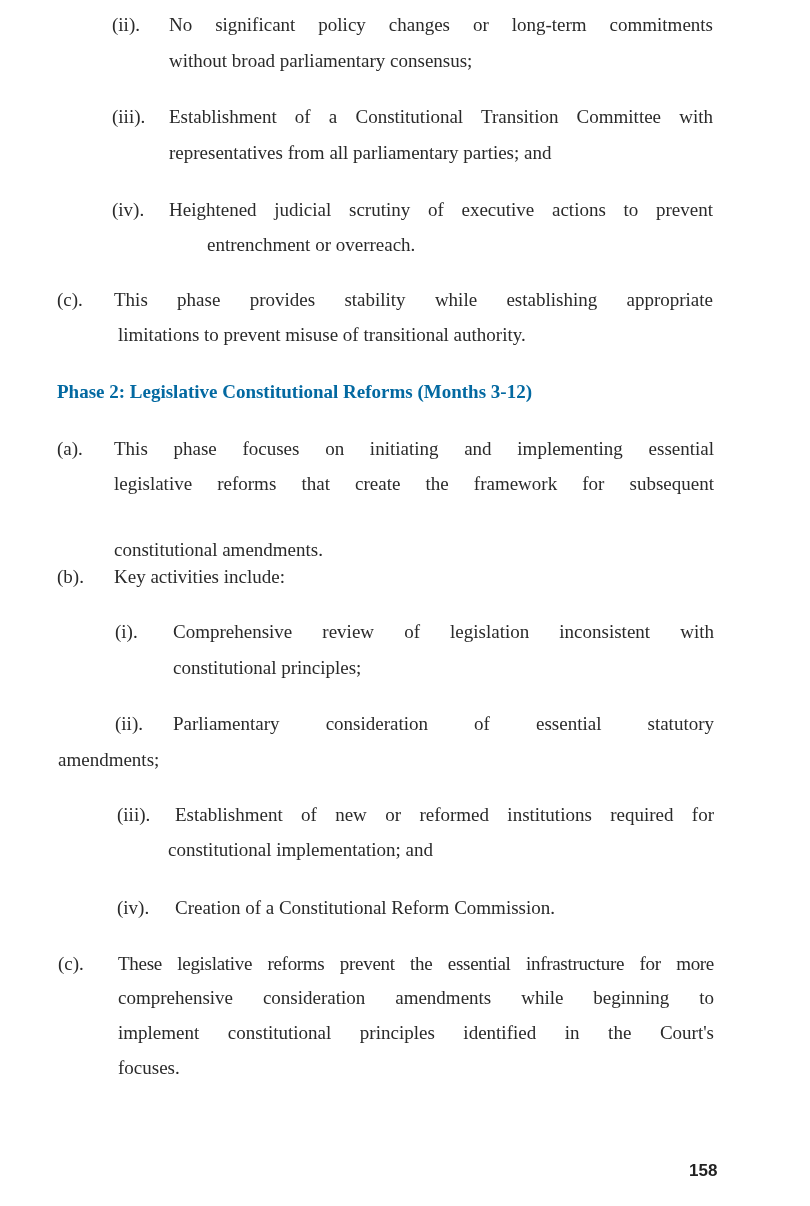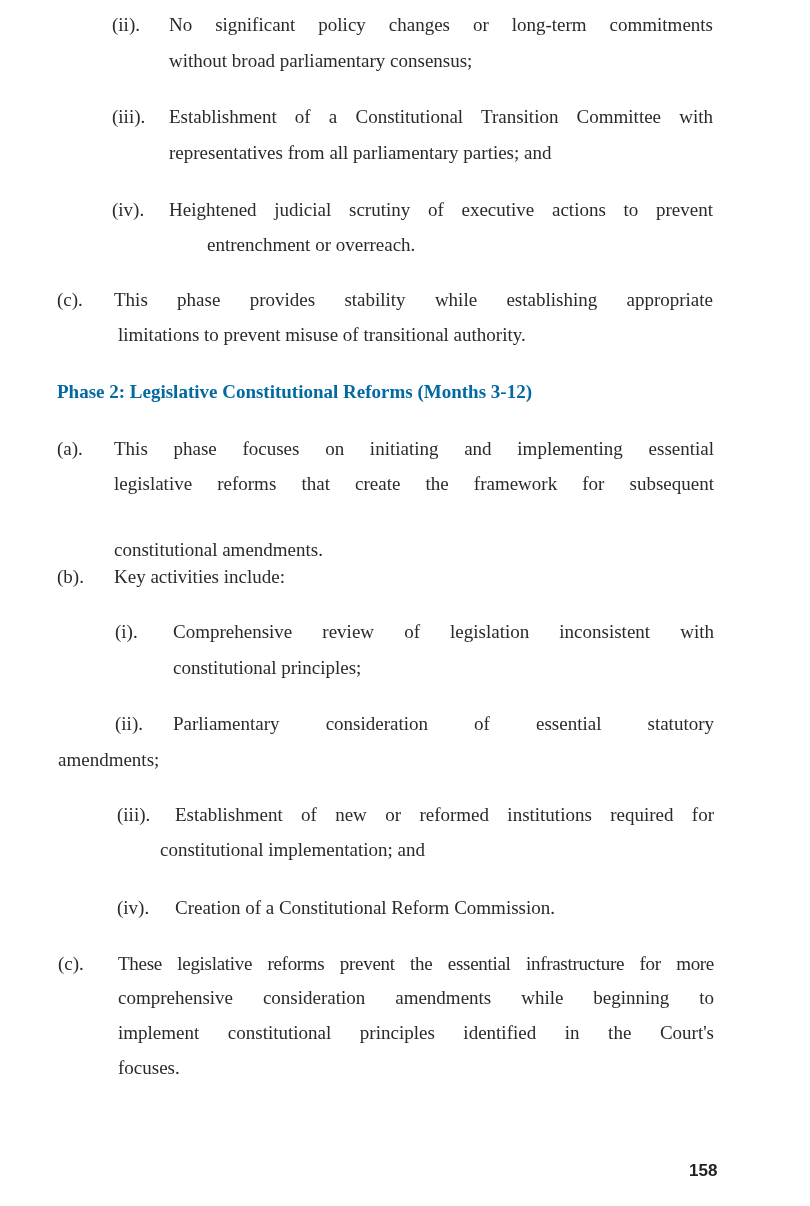--- a/index.html
+++ b/index.html
@@ -60,21 +60,21 @@
 
 <div>
   <div class="label" style="left:115px;top:712px;">(ii).</div>
   <div class="line just" style="left:173px;top:712px;width:541px;">Parliamentary consideration of essential statutory</div>
   <div class="line" style="left:58px;top:748px;">amendments;</div>
 </div>
 
 <div>
   <div class="label" style="left:117px;top:803px;">(iii).</div>
   <div class="line just" style="left:175px;top:803px;width:539px;">Establishment of new or reformed institutions required for</div>
-  <div class="line" style="left:160px;top:838px;text-align:center;">constitutional implementation; and</div>
+  <div class="line" style="left:168px;top:838px;text-align:center;">constitutional implementation; and</div>
 </div>
 
 <div>
   <div class="label" style="left:117px;top:896px;">(iv).</div>
   <div class="line" style="left:175px;top:896px;">Creation of a Constitutional Reform Commission.</div>
 </div>
 
 <div>
   <div class="label" style="left:58px;top:952px;">(c).</div>
   <div class="line just" style="left:118px;top:952px;width:596px;letter-spacing:-0.3px;">These legislative reforms prevent the essential infrastructure for more</div>

